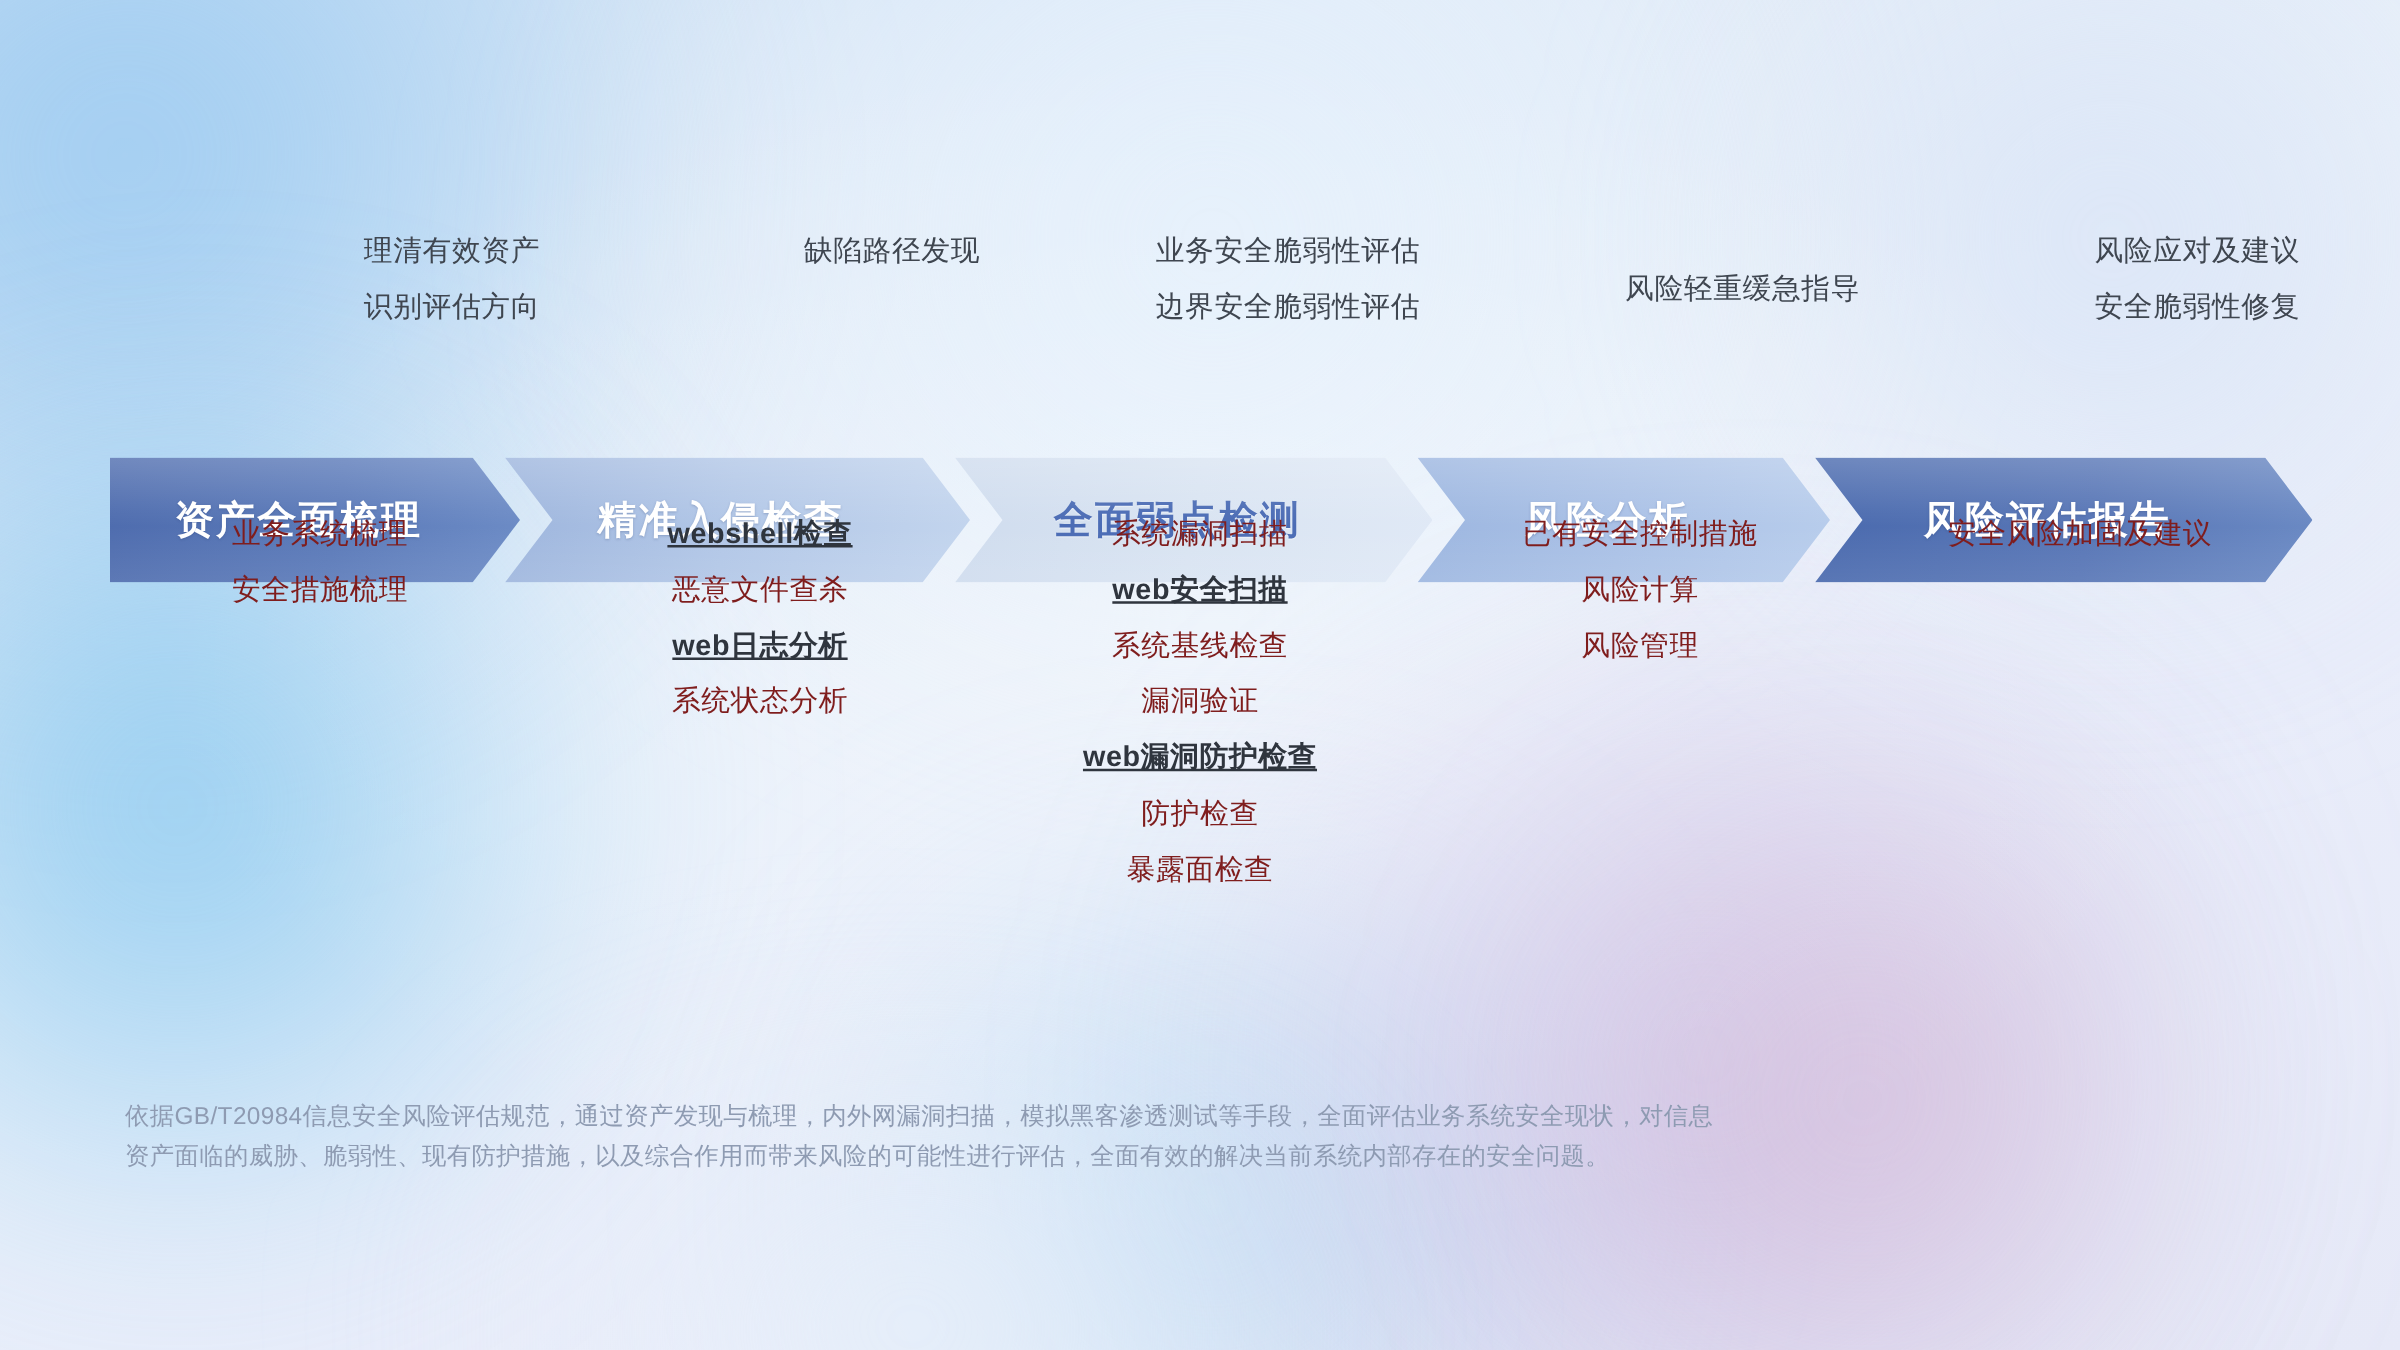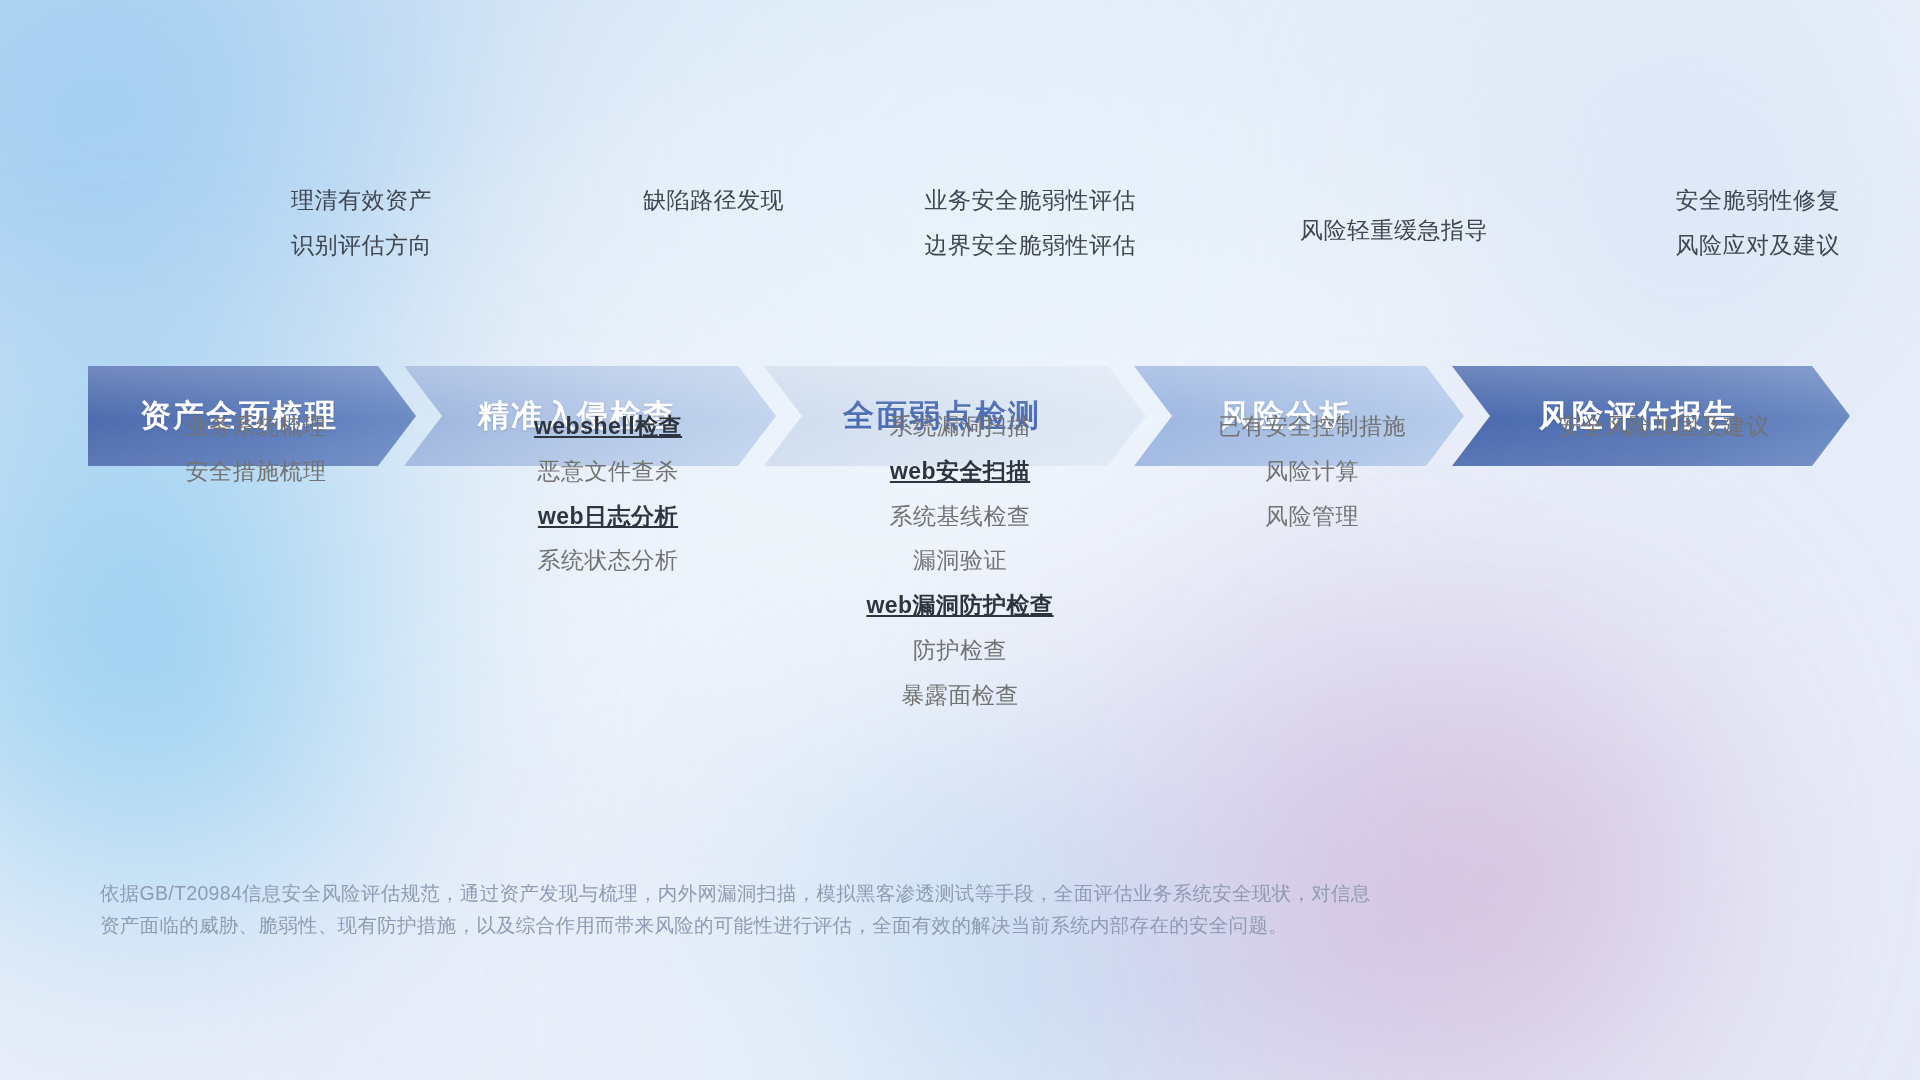--- a/index.html
+++ b/index.html
@@ -47,21 +47,21 @@
   .top-col.shift { justify-content:center; padding-top:30px; }
   .toplabel {
     font-size:23px; color:#3f4650; letter-spacing:.5px;
     line-height:1.25; white-space:nowrap;
   }
 
   
   #bottom-labels { top:412px; }
   .bot-col { display:flex; flex-direction:column; gap:16px; }
   .botlabel {
-    font-size:23px; color:#737373; letter-spacing:.5px;
+    font-size:23px; color:#7f1d1d; letter-spacing:.5px;
     line-height:1.25; white-space:nowrap;
   }
   .botlabel.em { font-weight:700; color:#2f353e;text-decoration:underline; }
 
   
   #band { position:absolute; left:88px; top:366px; width:1762px; height:100px; }
   .chev {
     position:absolute; top:0; height:100px;
     display:flex; align-items:center; justify-content:center;
     clip-path:polygon(0 0, calc(100% - 38px) 0, 100% 50%, calc(100% - 38px) 100%, 0 100%);
@@ -125,22 +125,22 @@
         <div class="toplabel">边界安全脆弱性评估</div>
       </div>
     </div>
     <div class="col">
       <div class="top-col shift">
         <div class="toplabel">风险轻重缓急指导</div>
       </div>
     </div>
     <div class="col">
       <div class="top-col">
+        <div class="toplabel">风险应对及建议</div>
         <div class="toplabel">安全脆弱性修复</div>
-        <div class="toplabel">风险应对及建议</div>
       </div>
     </div>
   </div>
 
   <div id="band">
     <div class="chev c1">
       <span class="cap">资产全面梳理</span>
       <span class="sheen"></span>
     </div>
     <div class="chev c2 notch">

